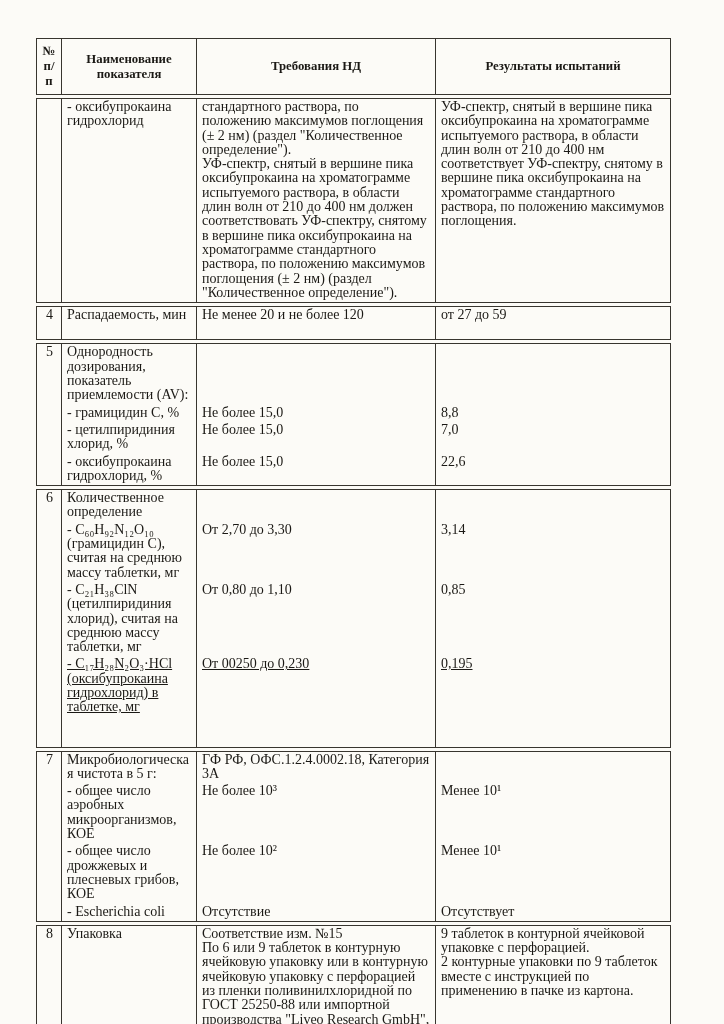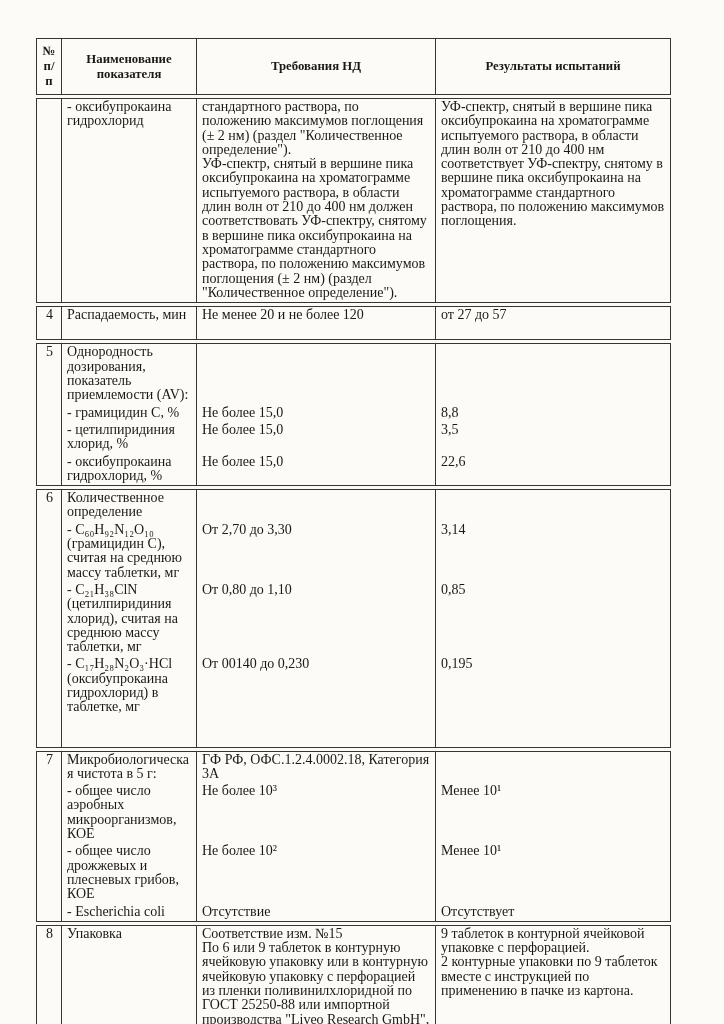--- a/index.html
+++ b/index.html
@@ -25,21 +25,21 @@
   table.band th {
     font-weight:bold; text-align:center; vertical-align:middle;
     font-size:12.8px; line-height:15px; padding:5px 3px;
   }
   col.c-num  { width:25px; }
   col.c-name { width:135px; }
   col.c-req  { width:239px; }
   col.c-res  { width:235px; }
   td.num { text-align:center; padding-left:1px; padding-right:1px; }
   td.pad3 { padding-top:45px; }          
-  tr.tailspace td { padding-bottom:32px; } 
+  tr.tailspace td { padding-bottom:32px;text-decoration:underline; } 
   table.b4 td { padding-bottom:17px; }
 </style>
 </head>
 <body>
 
 <div class="page">
 
   <table class="band first">
     <colgroup>
         <col class="c-num">
@@ -82,21 +82,21 @@
         <col class="c-num">
         <col class="c-name">
         <col class="c-req">
         <col class="c-res">
       </colgroup>
     <tbody>
         <tr>
       <td class="num">4</td>
       <td>Распадаемость, мин</td>
       <td>Не менее 20 и не более 120</td>
-      <td>от 27 до 57</td>
+      <td>от 27 до 59</td>
     </tr>
   </tbody>
     </table>
 
   <table class="band">
     <colgroup>
         <col class="c-num">
         <col class="c-name">
         <col class="c-req">
         <col class="c-res">
@@ -109,21 +109,21 @@
       <td></td>
     </tr>
     <tr>
       <td>- грамицидин С, %</td>
       <td>Не более 15,0</td>
       <td>8,8</td>
     </tr>
     <tr>
       <td>- цетилпиридиния хлорид, %</td>
       <td>Не более 15,0</td>
-      <td>3,5</td>
+      <td>7,0</td>
     </tr>
     <tr>
       <td>- оксибупрокаина гидрохлорид, %</td>
       <td>Не более 15,0</td>
       <td>22,6</td>
     </tr>
   </tbody>
     </table>
 
   <table class="band">
@@ -145,21 +145,21 @@
       <td>От 2,70 до 3,30</td>
       <td>3,14</td>
     </tr>
     <tr>
       <td>- C₂₁H₃₈ClN (цетилпиридиния хлорид), считая на среднюю массу таблетки, мг</td>
       <td>От 0,80 до 1,10</td>
       <td>0,85</td>
     </tr>
     <tr class="tailspace">
       <td>- C₁₇H₂₈N₂O₃·HCl (оксибупрокаина гидрохлорид) в таблетке, мг</td>
-      <td>От 00140 до 0,230</td>
+      <td>От 00250 до 0,230</td>
       <td>0,195</td>
     </tr>
   </tbody>
     </table>
 
   <table class="band">
     <colgroup>
         <col class="c-num">
         <col class="c-name">
         <col class="c-req">

